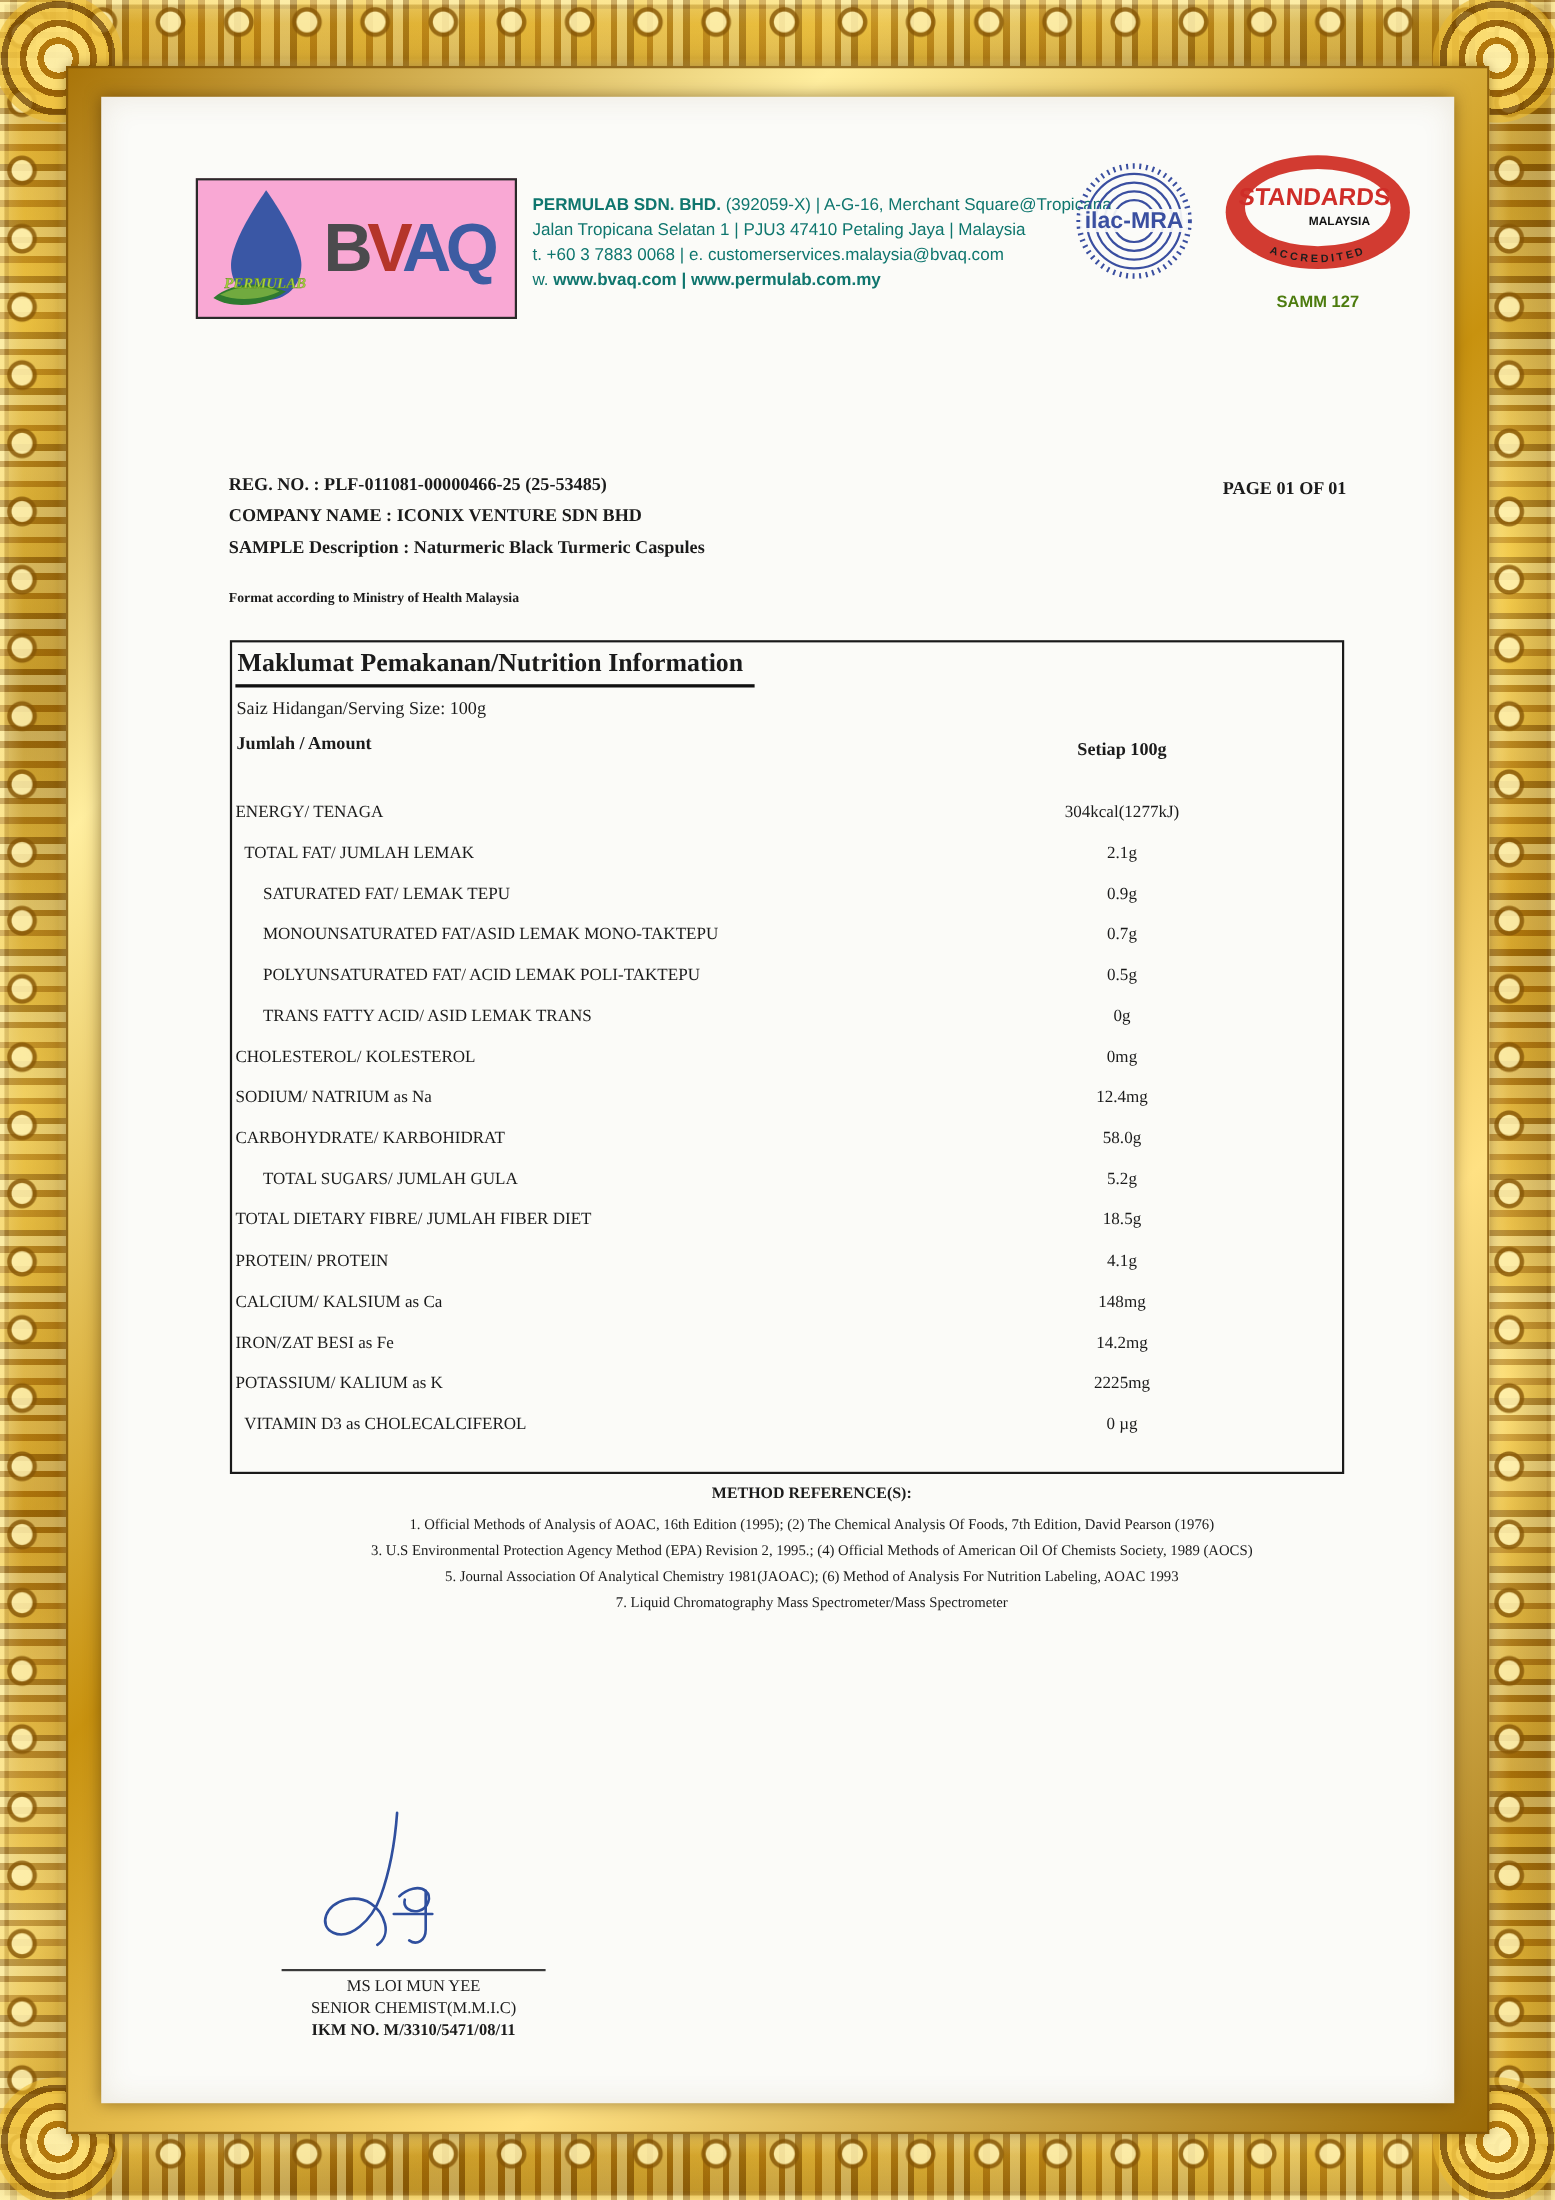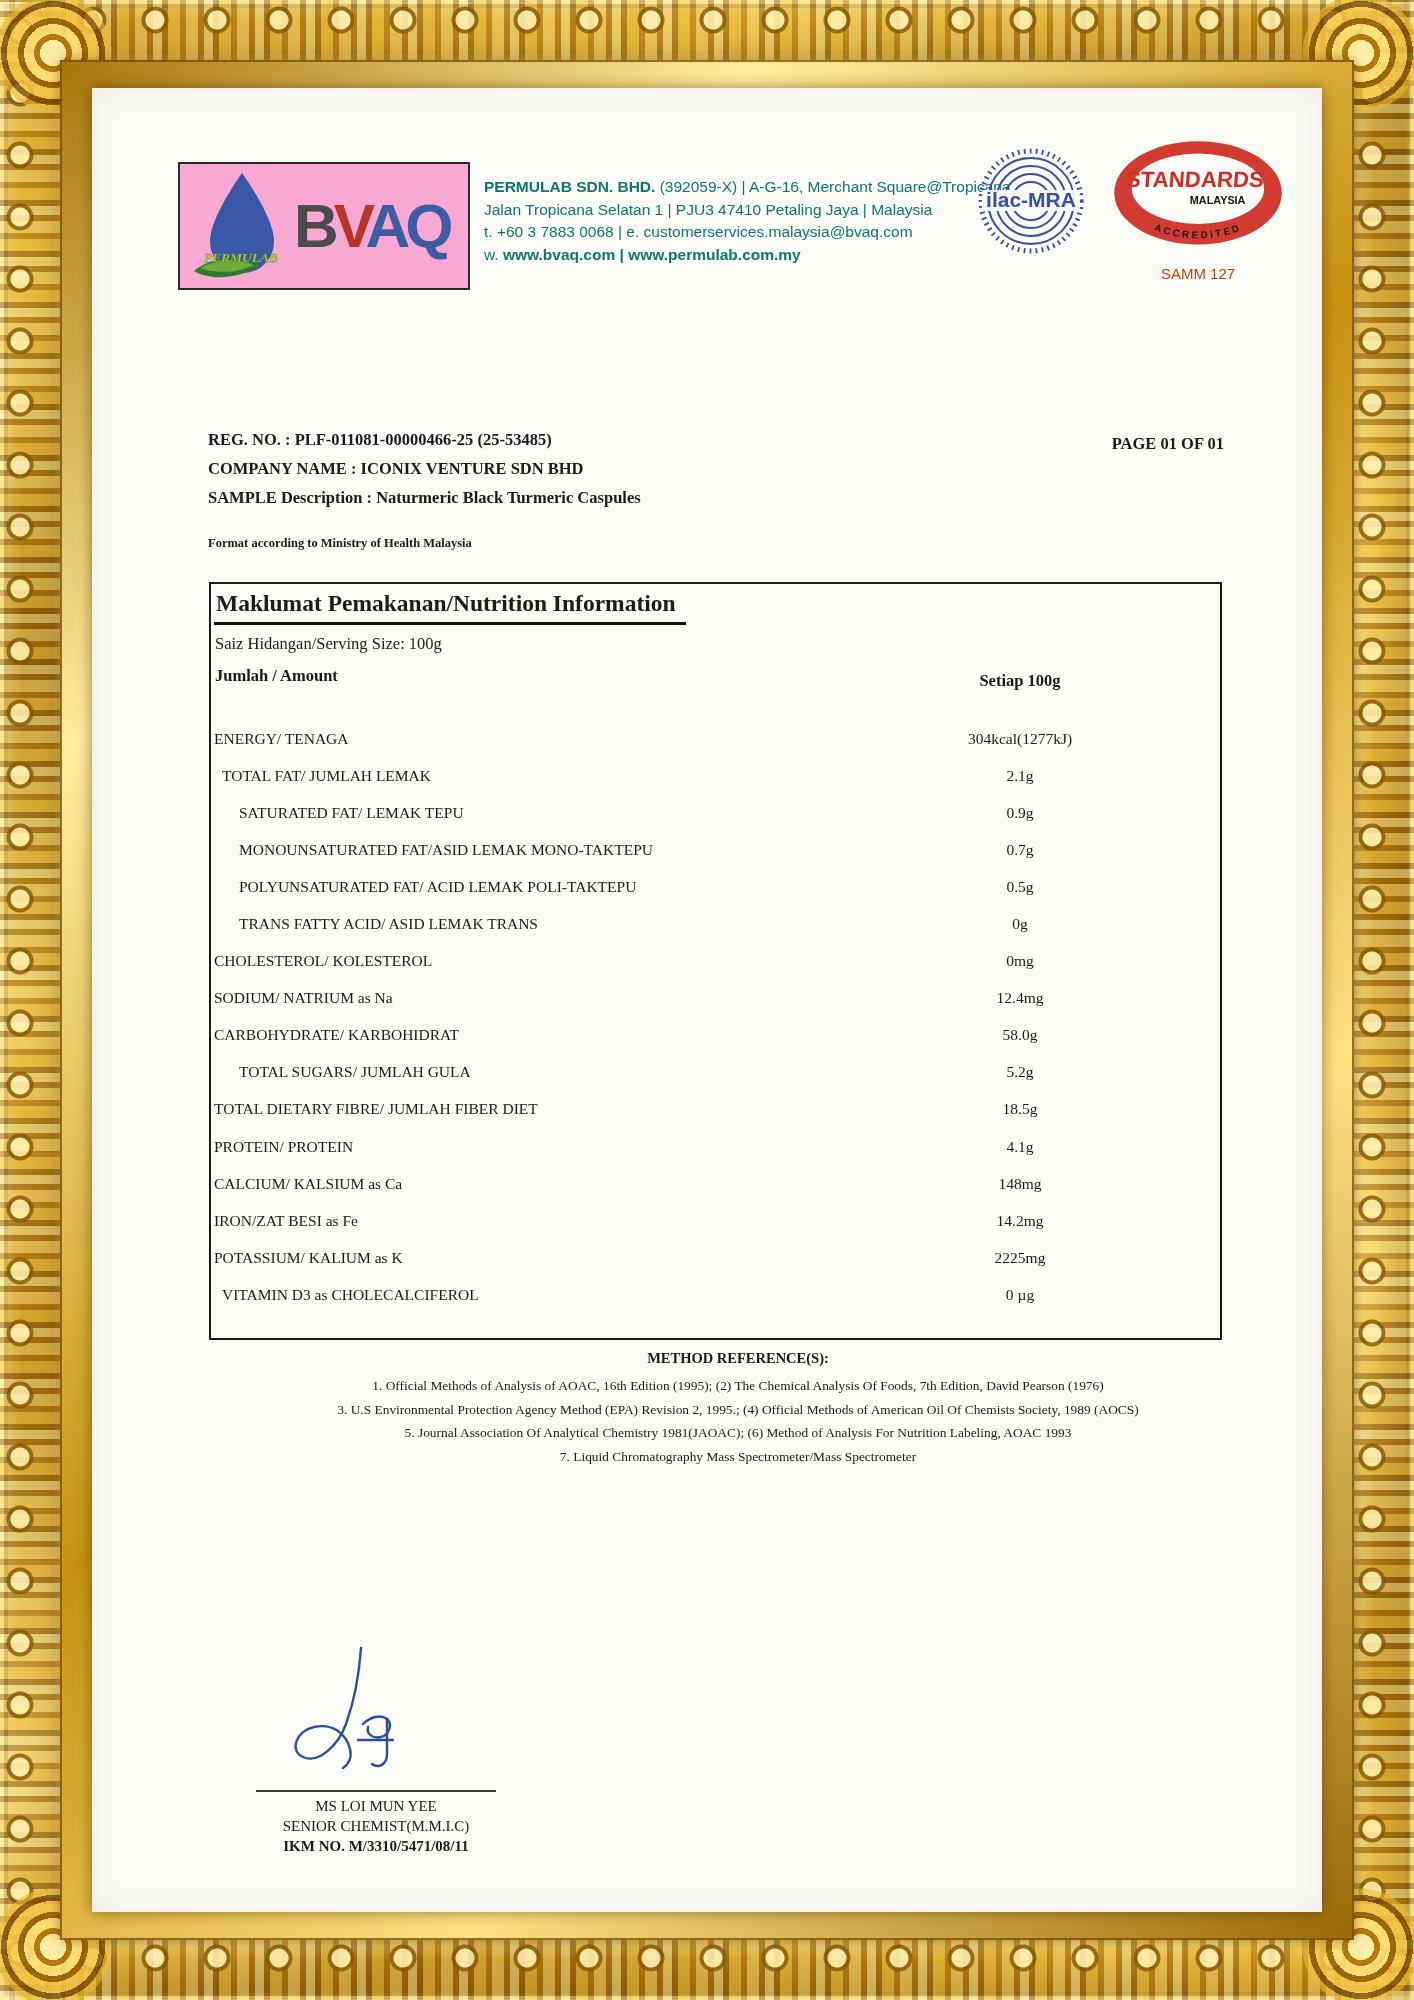--- a/index.html
+++ b/index.html
@@ -39,21 +39,21 @@
 
   
   .logo-box{position:absolute;left:86px;top:74px;width:288px;height:124px;border:2px solid #2a2a2a;
     display:flex;align-items:center;background:#f9a8d4;}
   .brand{font-family:"Liberation Sans",sans-serif;font-weight:600;font-size:62px;letter-spacing:-5px;line-height:1;margin-left:-6px;}
   .cinfo{position:absolute;left:392px;top:88px;width:540px;font-family:"Liberation Sans",sans-serif;
     font-size:15.5px;line-height:22.6px;color:#0f766e;}
   .cinfo .b{font-weight:bold;}
   .ilac{position:absolute;left:884px;top:56px;width:110px;height:114px;}
   .standards-wrap{position:absolute;left:1018px;top:48px;width:176px;text-align:center;}
-  .samm{margin-top:3px;font-family:"Liberation Sans",sans-serif;font-weight:normal;font-size:15px;color:#c2410c;}
+  .samm{margin-top:3px;font-family:"Liberation Sans",sans-serif;font-weight:bold;font-size:15px;color:#4d7c0f;}
 
   
   .meta-line{position:absolute;left:116px;font-weight:bold;font-size:16.5px;white-space:nowrap;}
   .page-label{position:absolute;right:98px;top:346px;font-weight:bold;font-size:16.5px;}
   .format-note{position:absolute;left:116px;top:448px;font-weight:bold;font-size:12.5px;}
 
   
   .ntable{position:absolute;left:117px;top:494px;width:1013px;height:758px;border:2px solid #1a1a1a;box-sizing:border-box;overflow:hidden;}
   .nt-title-wrap{margin:6px 12px 0 3px;}
   .nt-title{display:inline-block;font-size:23.5px;font-weight:bold;border-bottom:3px solid #111;padding:0 10px 5px 2px;}

